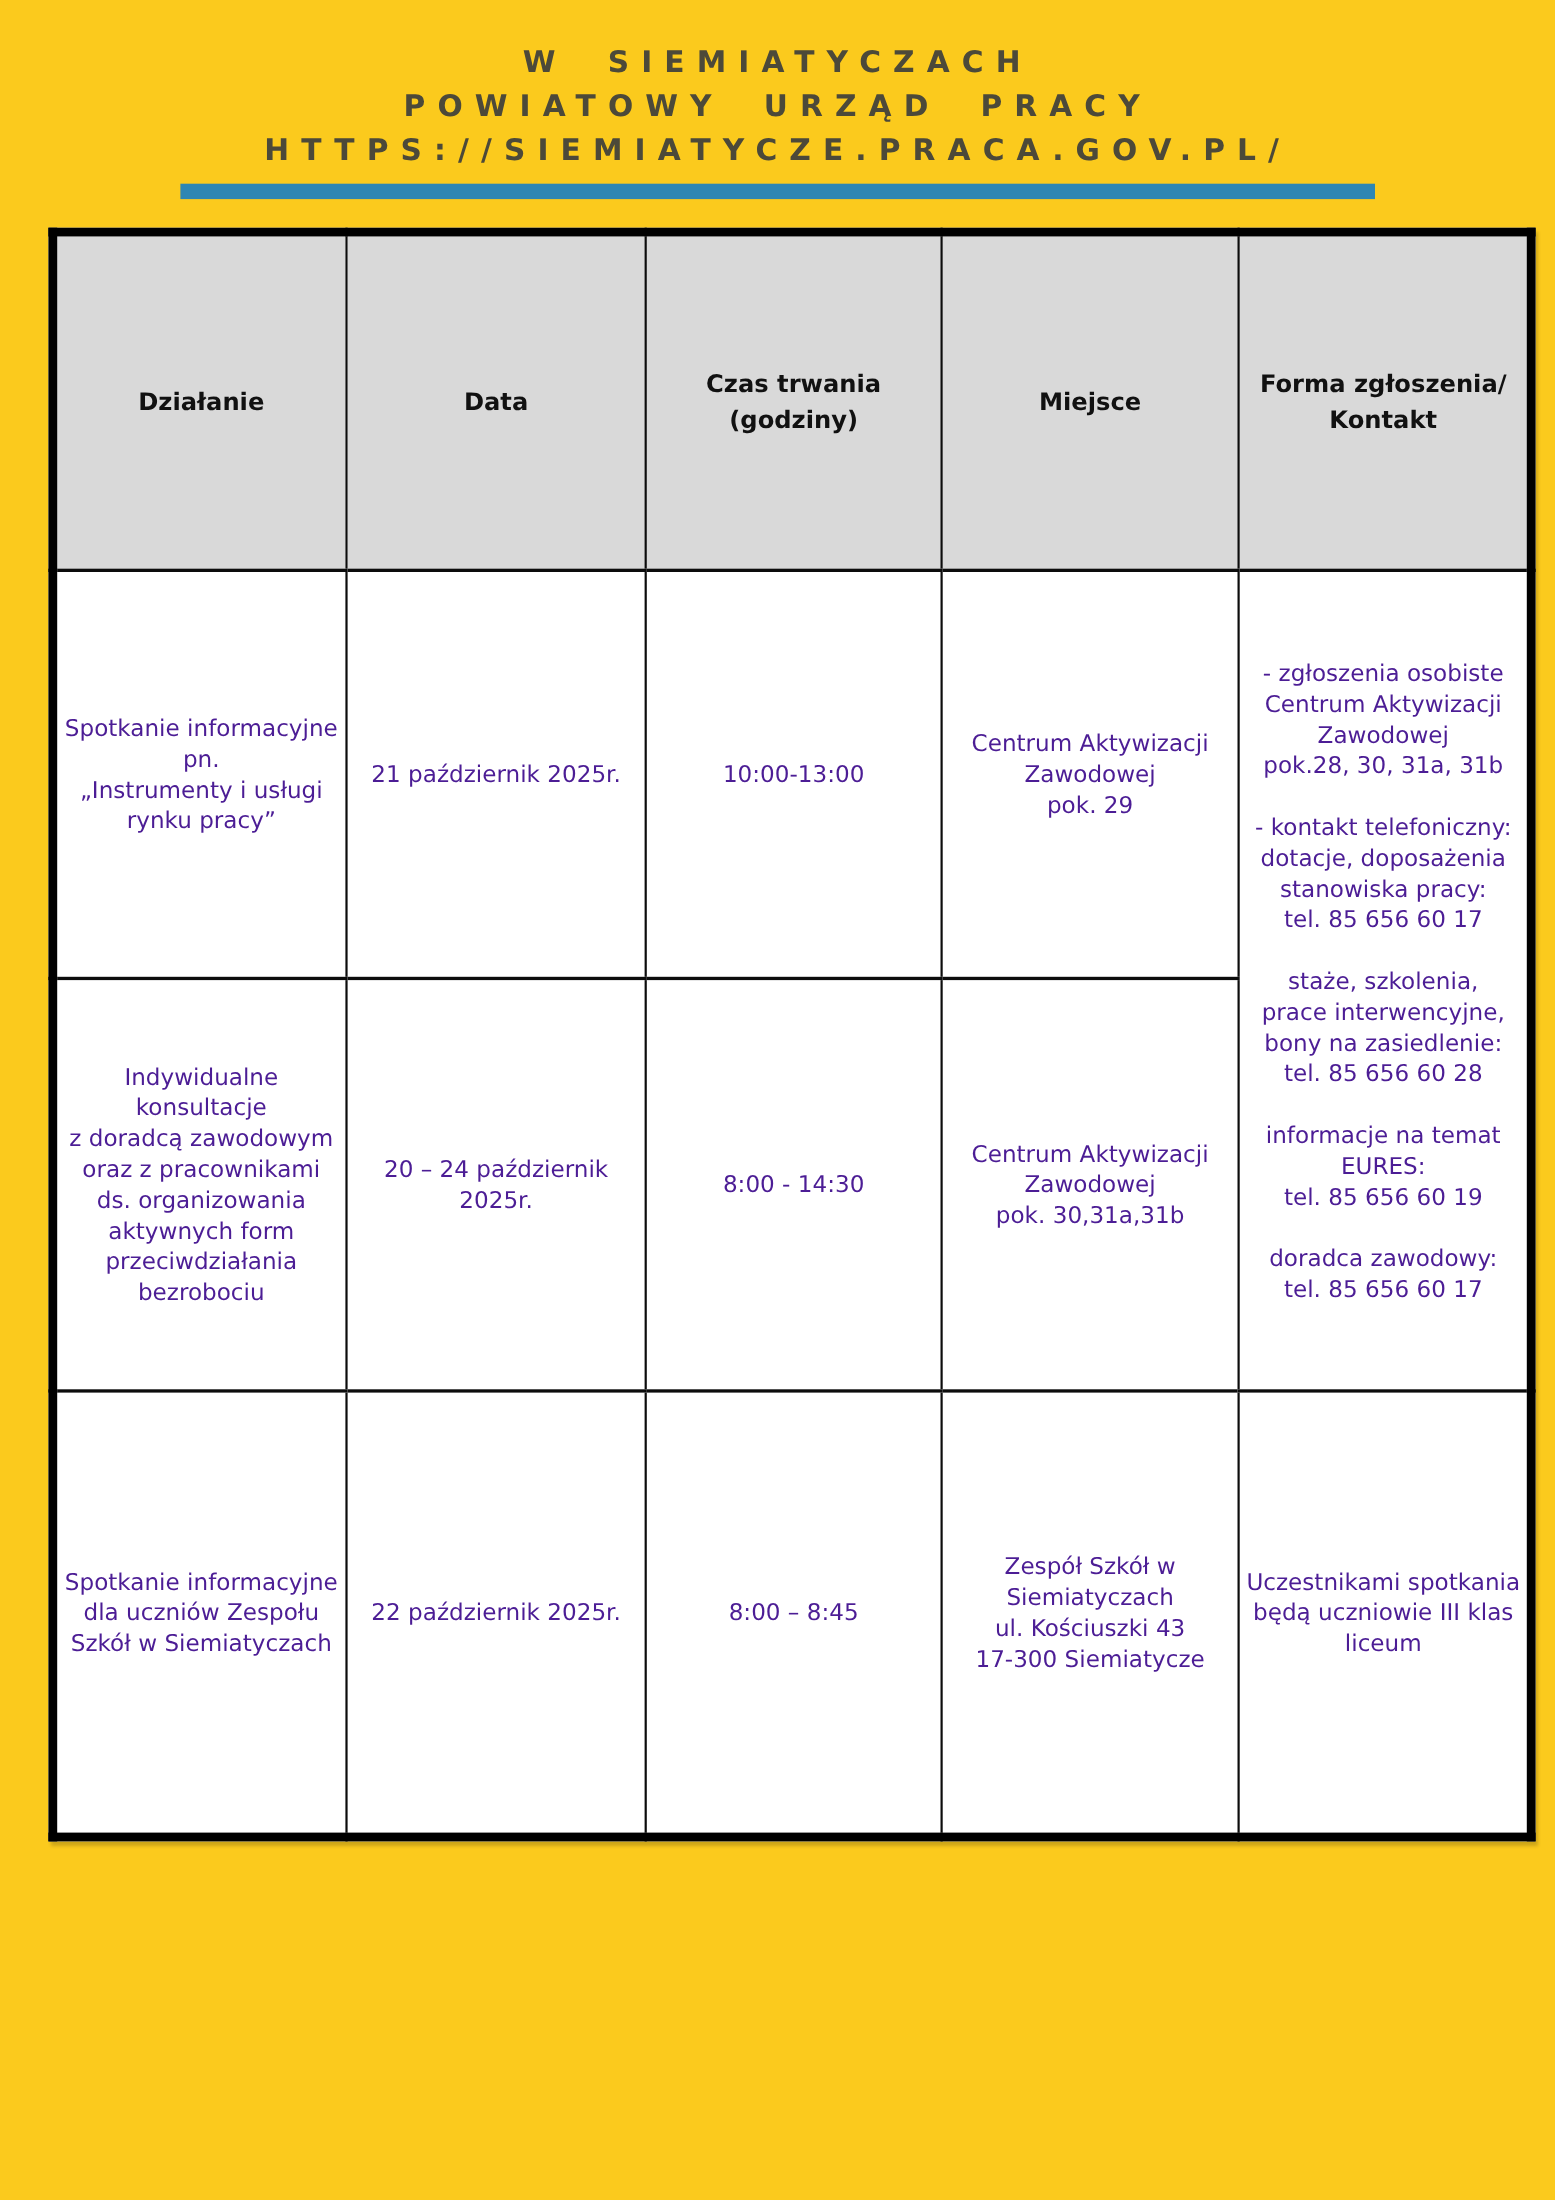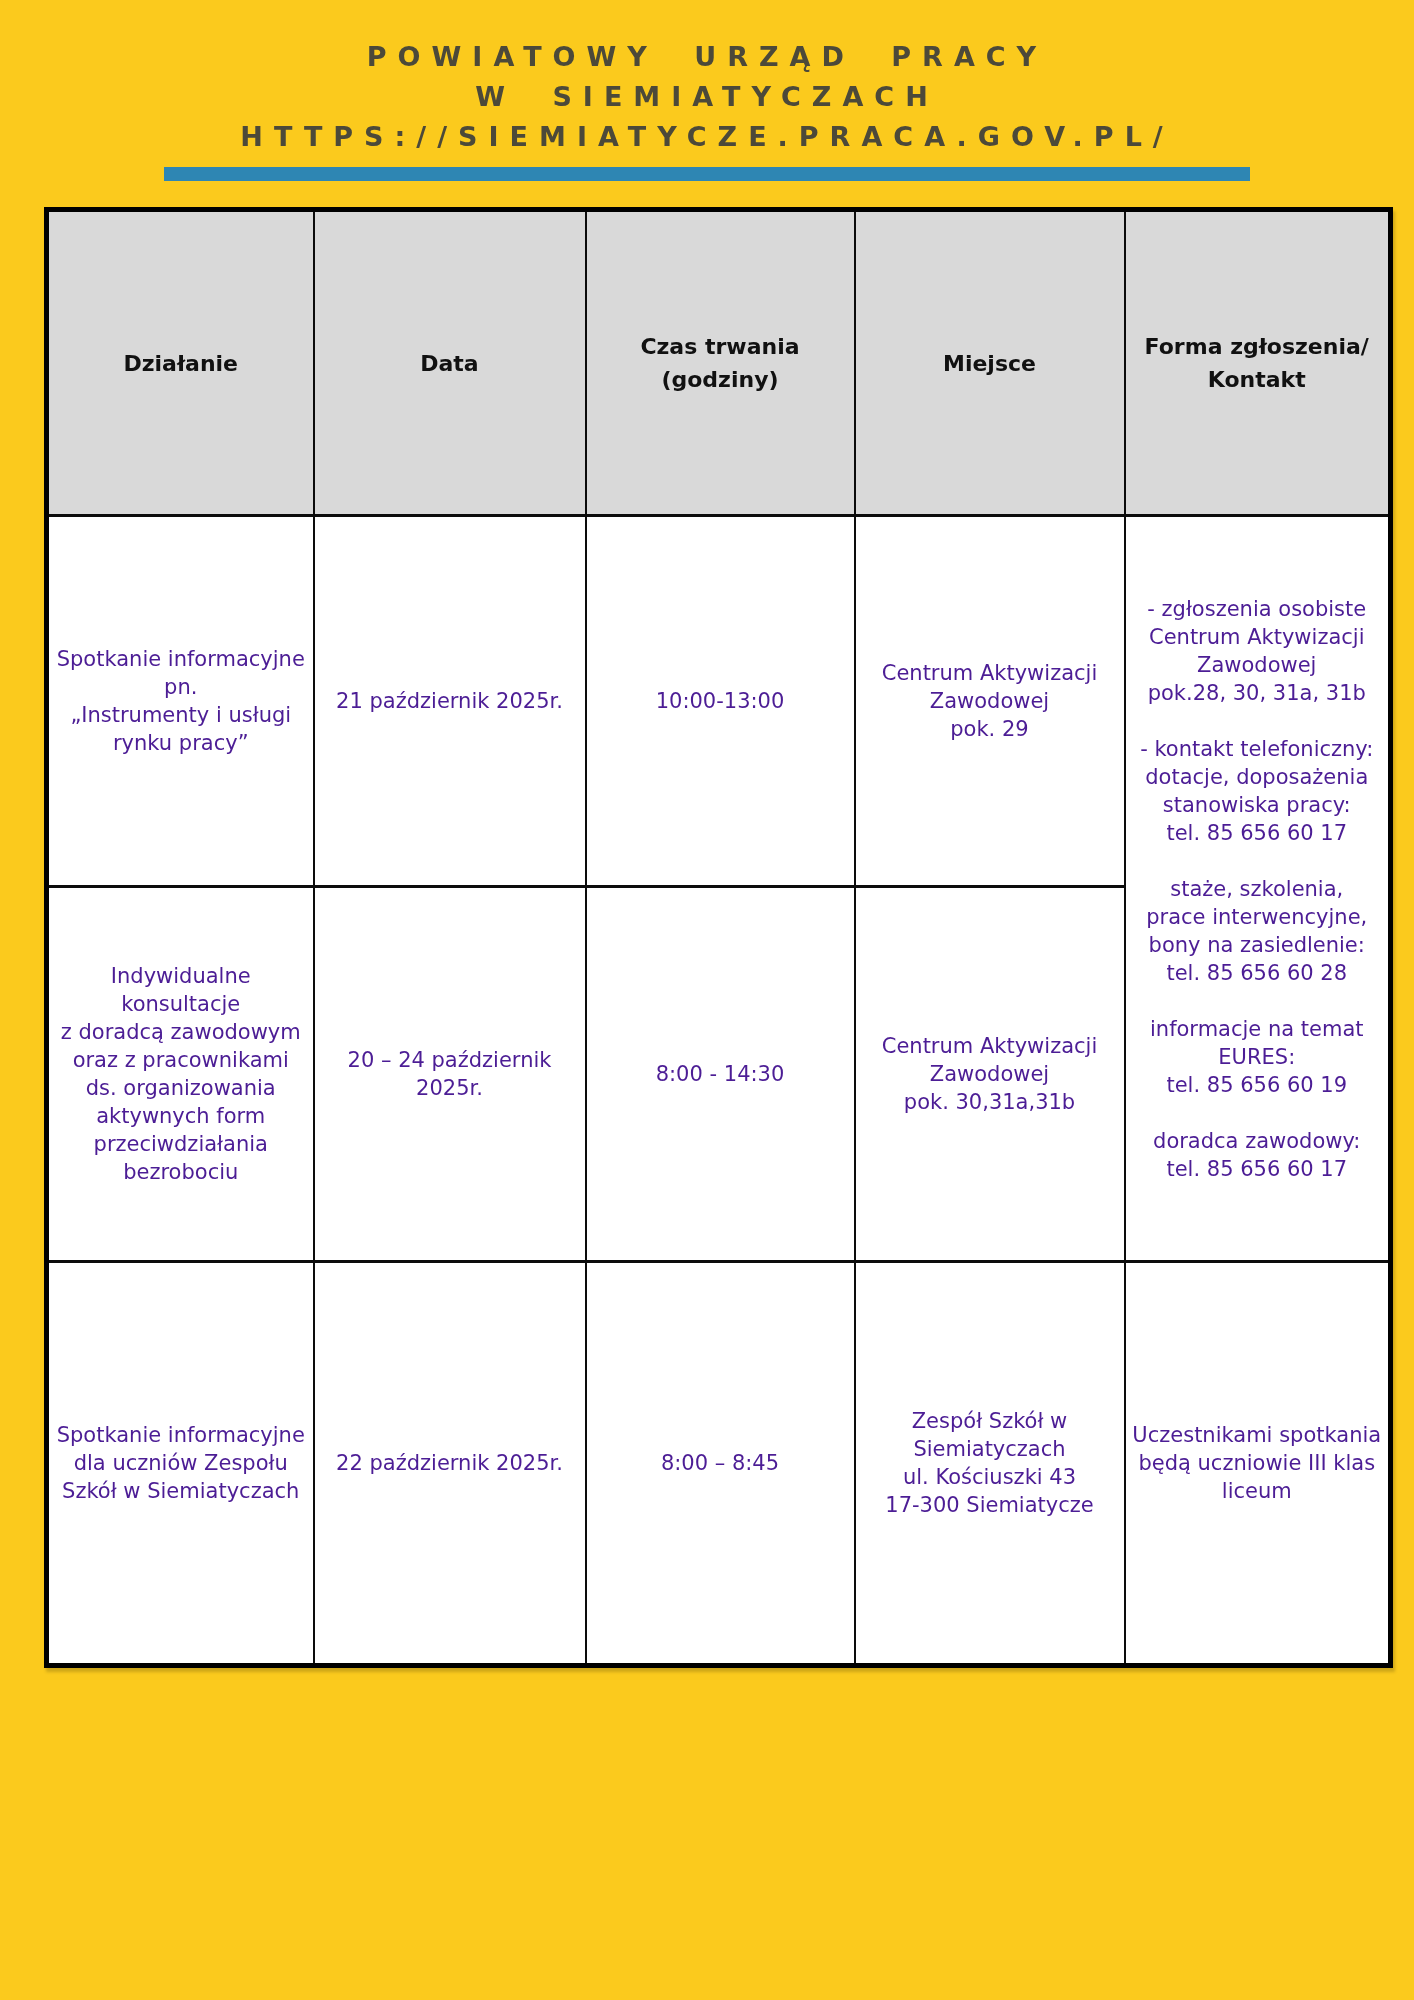--- a/index.html
+++ b/index.html
@@ -40,21 +40,21 @@
     box-shadow: 2px 4px 3px rgba(0,0,0,0.18);
   }
   table.schedule th, table.schedule td {
     border: 2px solid #0c0c0c;
     text-align: center;
     vertical-align: middle;
     white-space: pre-line;
     padding: 4px 6px;
     overflow: hidden;
   }
-  table.schedule { border: 5px solid #000000; }
+  table.schedule { border: 8px solid #000000; }
   table.schedule tr.head-row th {
     background: #d9d9d9;
     color: #111111;
     font-weight: bold;
     font-size: 22px;
     line-height: 33px;
     height: 294px;
     border-bottom-width: 3px;
   }
   table.schedule td {
@@ -65,22 +65,22 @@
   tr.row-1 td { height: 360px; border-bottom-width: 3px; }
   tr.row-2 td { height: 364px; border-bottom-width: 3px; }
   tr.row-3 td { height: 392px; }
 </style>
 </head>
 <body>
 
 <div class="page">
 
   <div class="letterhead">
+    <div>W SIEMIATYCZACH</div>
     <div>POWIATOWY URZĄD PRACY</div>
-    <div>W SIEMIATYCZACH</div>
     <div>HTTPS://SIEMIATYCZE.PRACA.GOV.PL/</div>
   </div>
 
   <div class="accent-bar"></div>
 
   <table class="schedule">
     <colgroup>
       <col style="width:267px">
       <col style="width:272px">
       <col style="width:269px">

